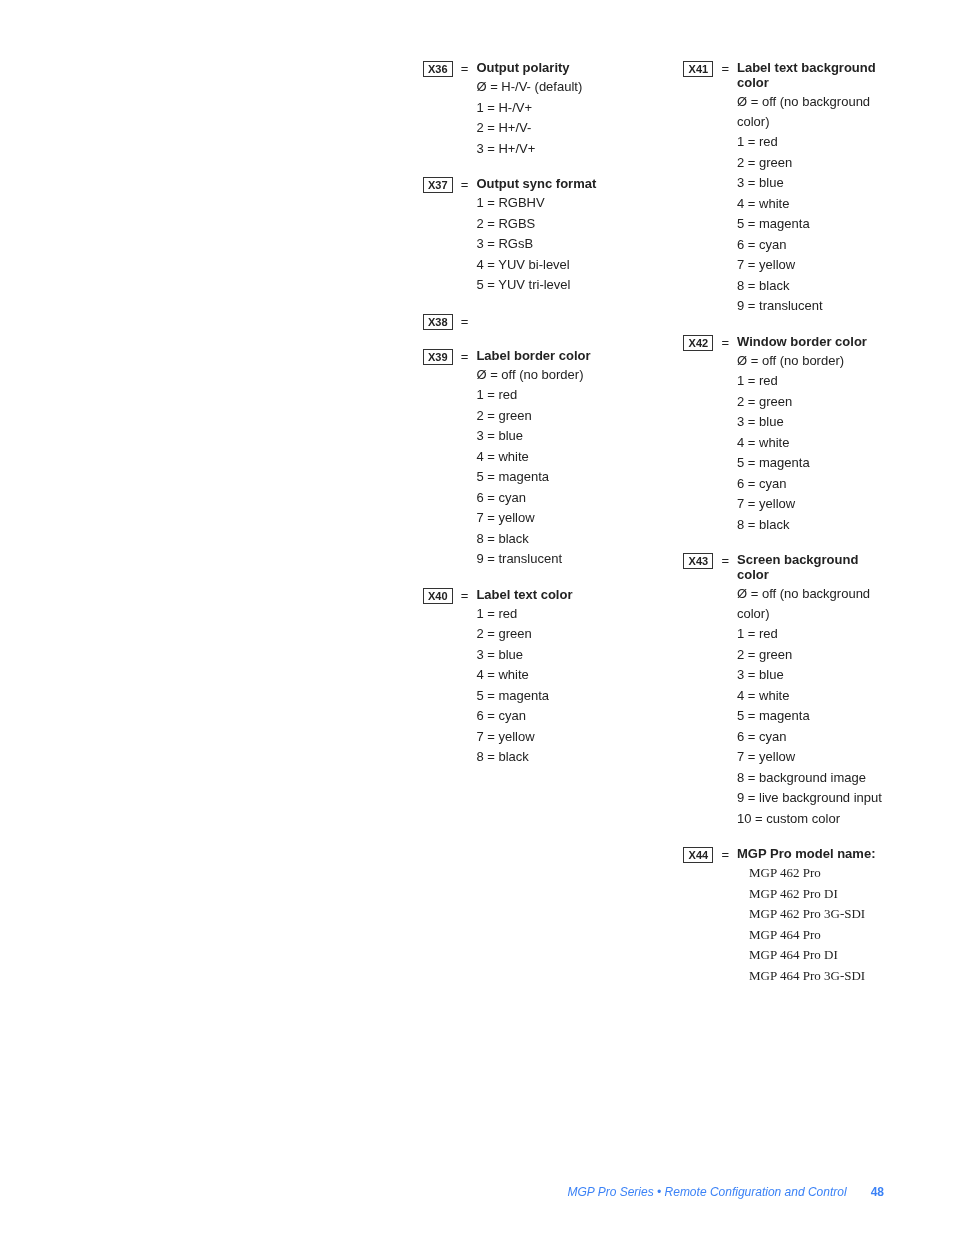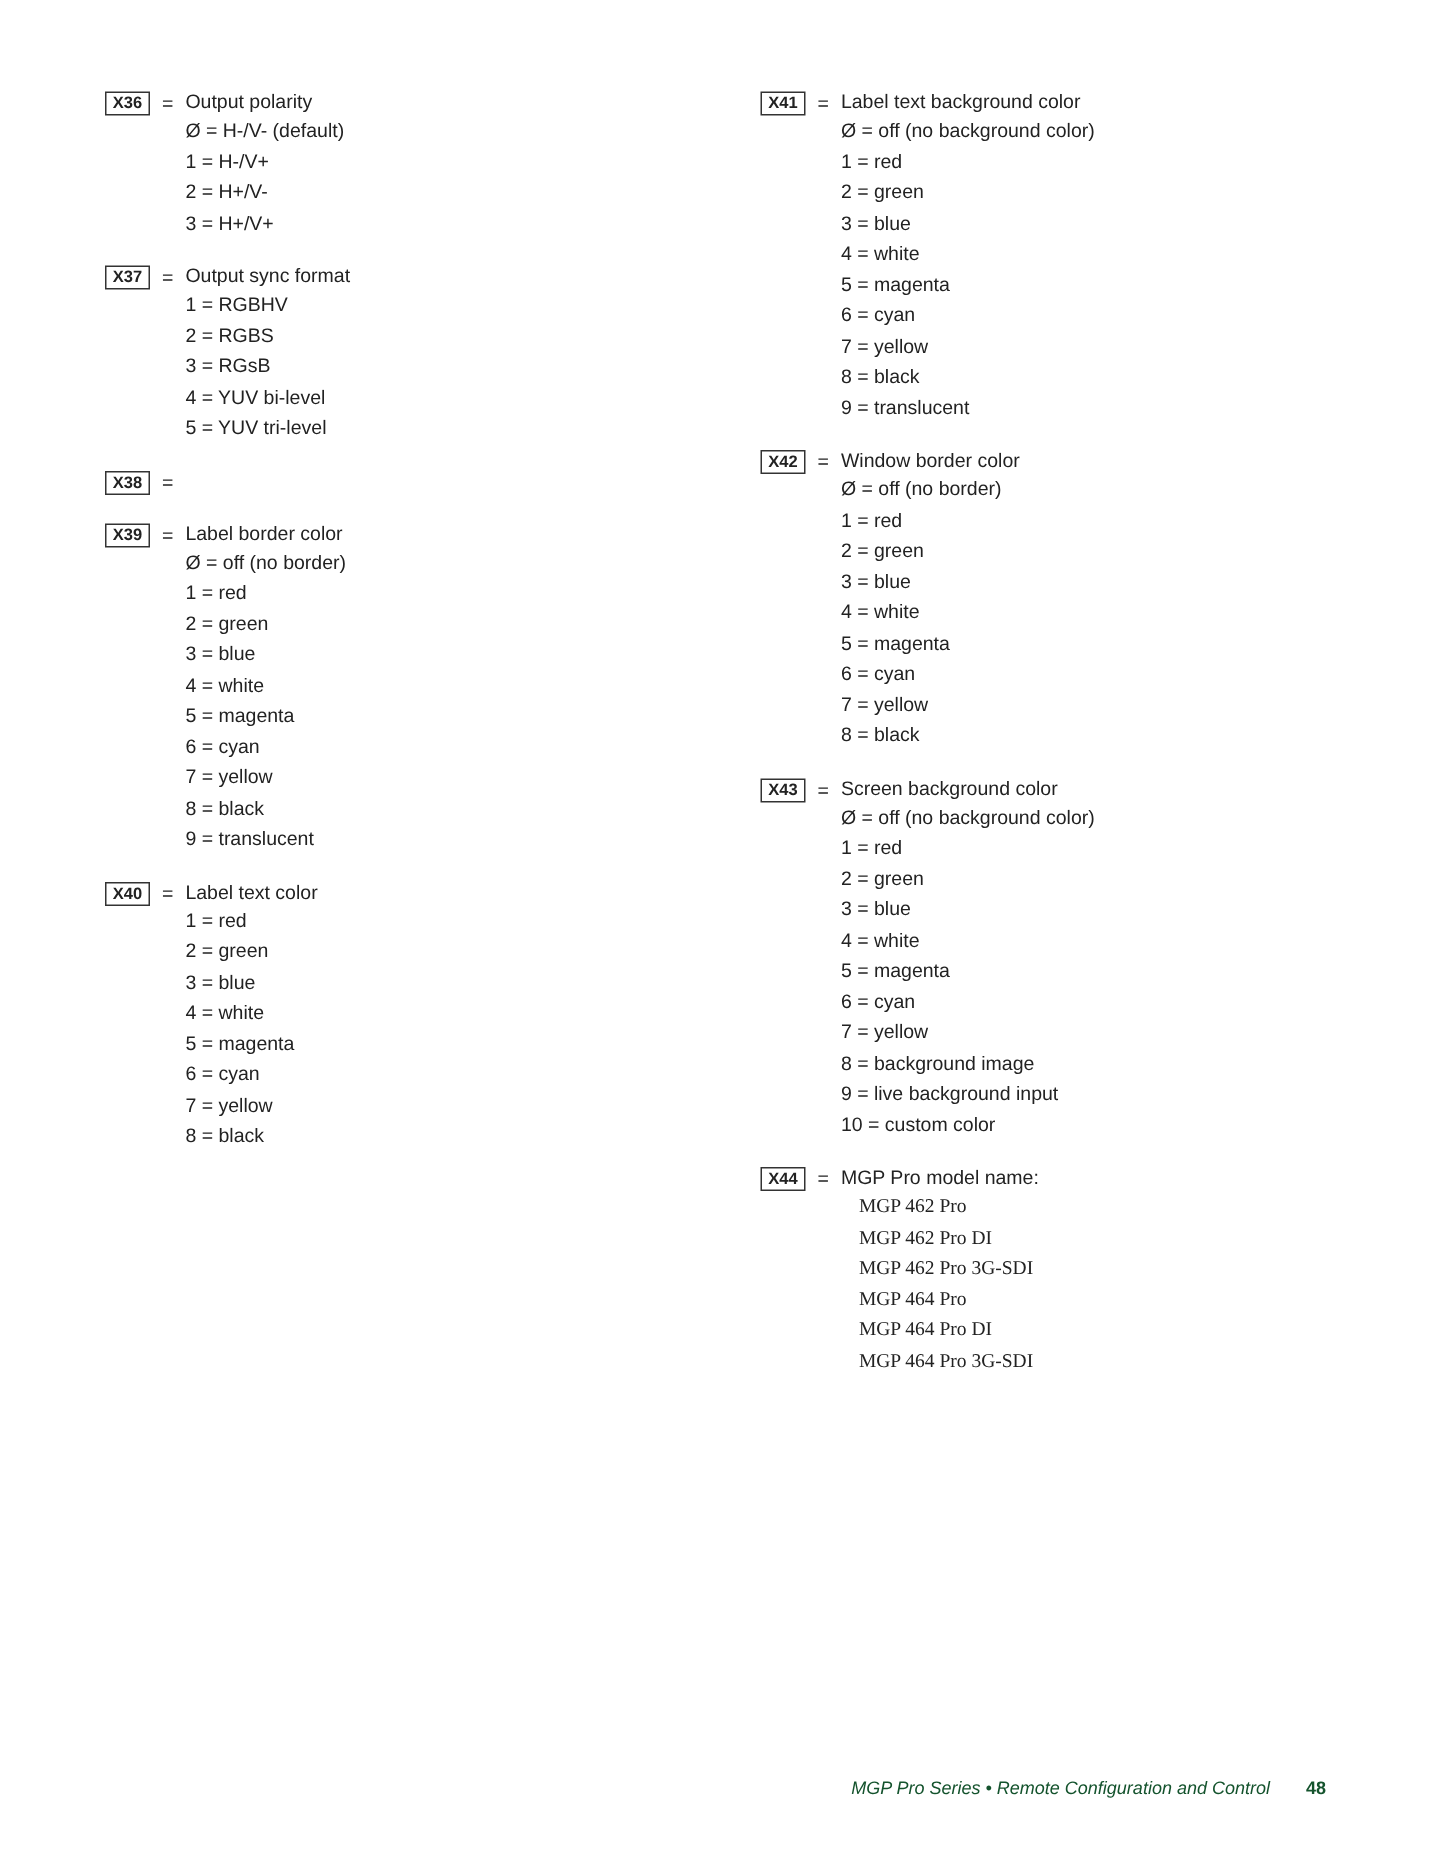--- a/index.html
+++ b/index.html
@@ -9,20 +9,21 @@
       font-size: 13px;
       color: #222;
       width: 954px;
       min-height: 1235px;
       position: relative;
     }
     .page {
       padding: 60px 70px 60px 70px;
       display: flex;
       flex-direction: column;
+      align-items: flex-end;
     }
     .content-columns {
       display: flex;
       gap: 60px;
       align-items: flex-start;
     }
     .column {
       flex: 1;
       display: flex;
       flex-direction: column;
@@ -48,38 +49,38 @@
     .entry-eq {
       margin-top: 1px;
       white-space: nowrap;
     }
     .entry-body {
       display: flex;
       flex-direction: column;
       gap: 1px;
     }
     .entry-title {
-      font-weight: normal;
+      font-weight: bold;
       margin-bottom: 1px;
     }
     .entry-item {
       margin-left: 0;
       line-height: 1.5;
     }
     .footer {
       position: absolute;
       bottom: 36px;
       left: 0;
       right: 0;
       display: flex;
       justify-content: flex-end;
       align-items: center;
       padding: 0 70px;
       font-size: 12px;
-      color: #14532d;
+      color: #3b82f6;
     }
     .footer-brand {
       font-style: italic;
       margin-right: 4px;
     }
     .footer-page {
       font-weight: bold;
       margin-left: 20px;
     }
     .monospace {

